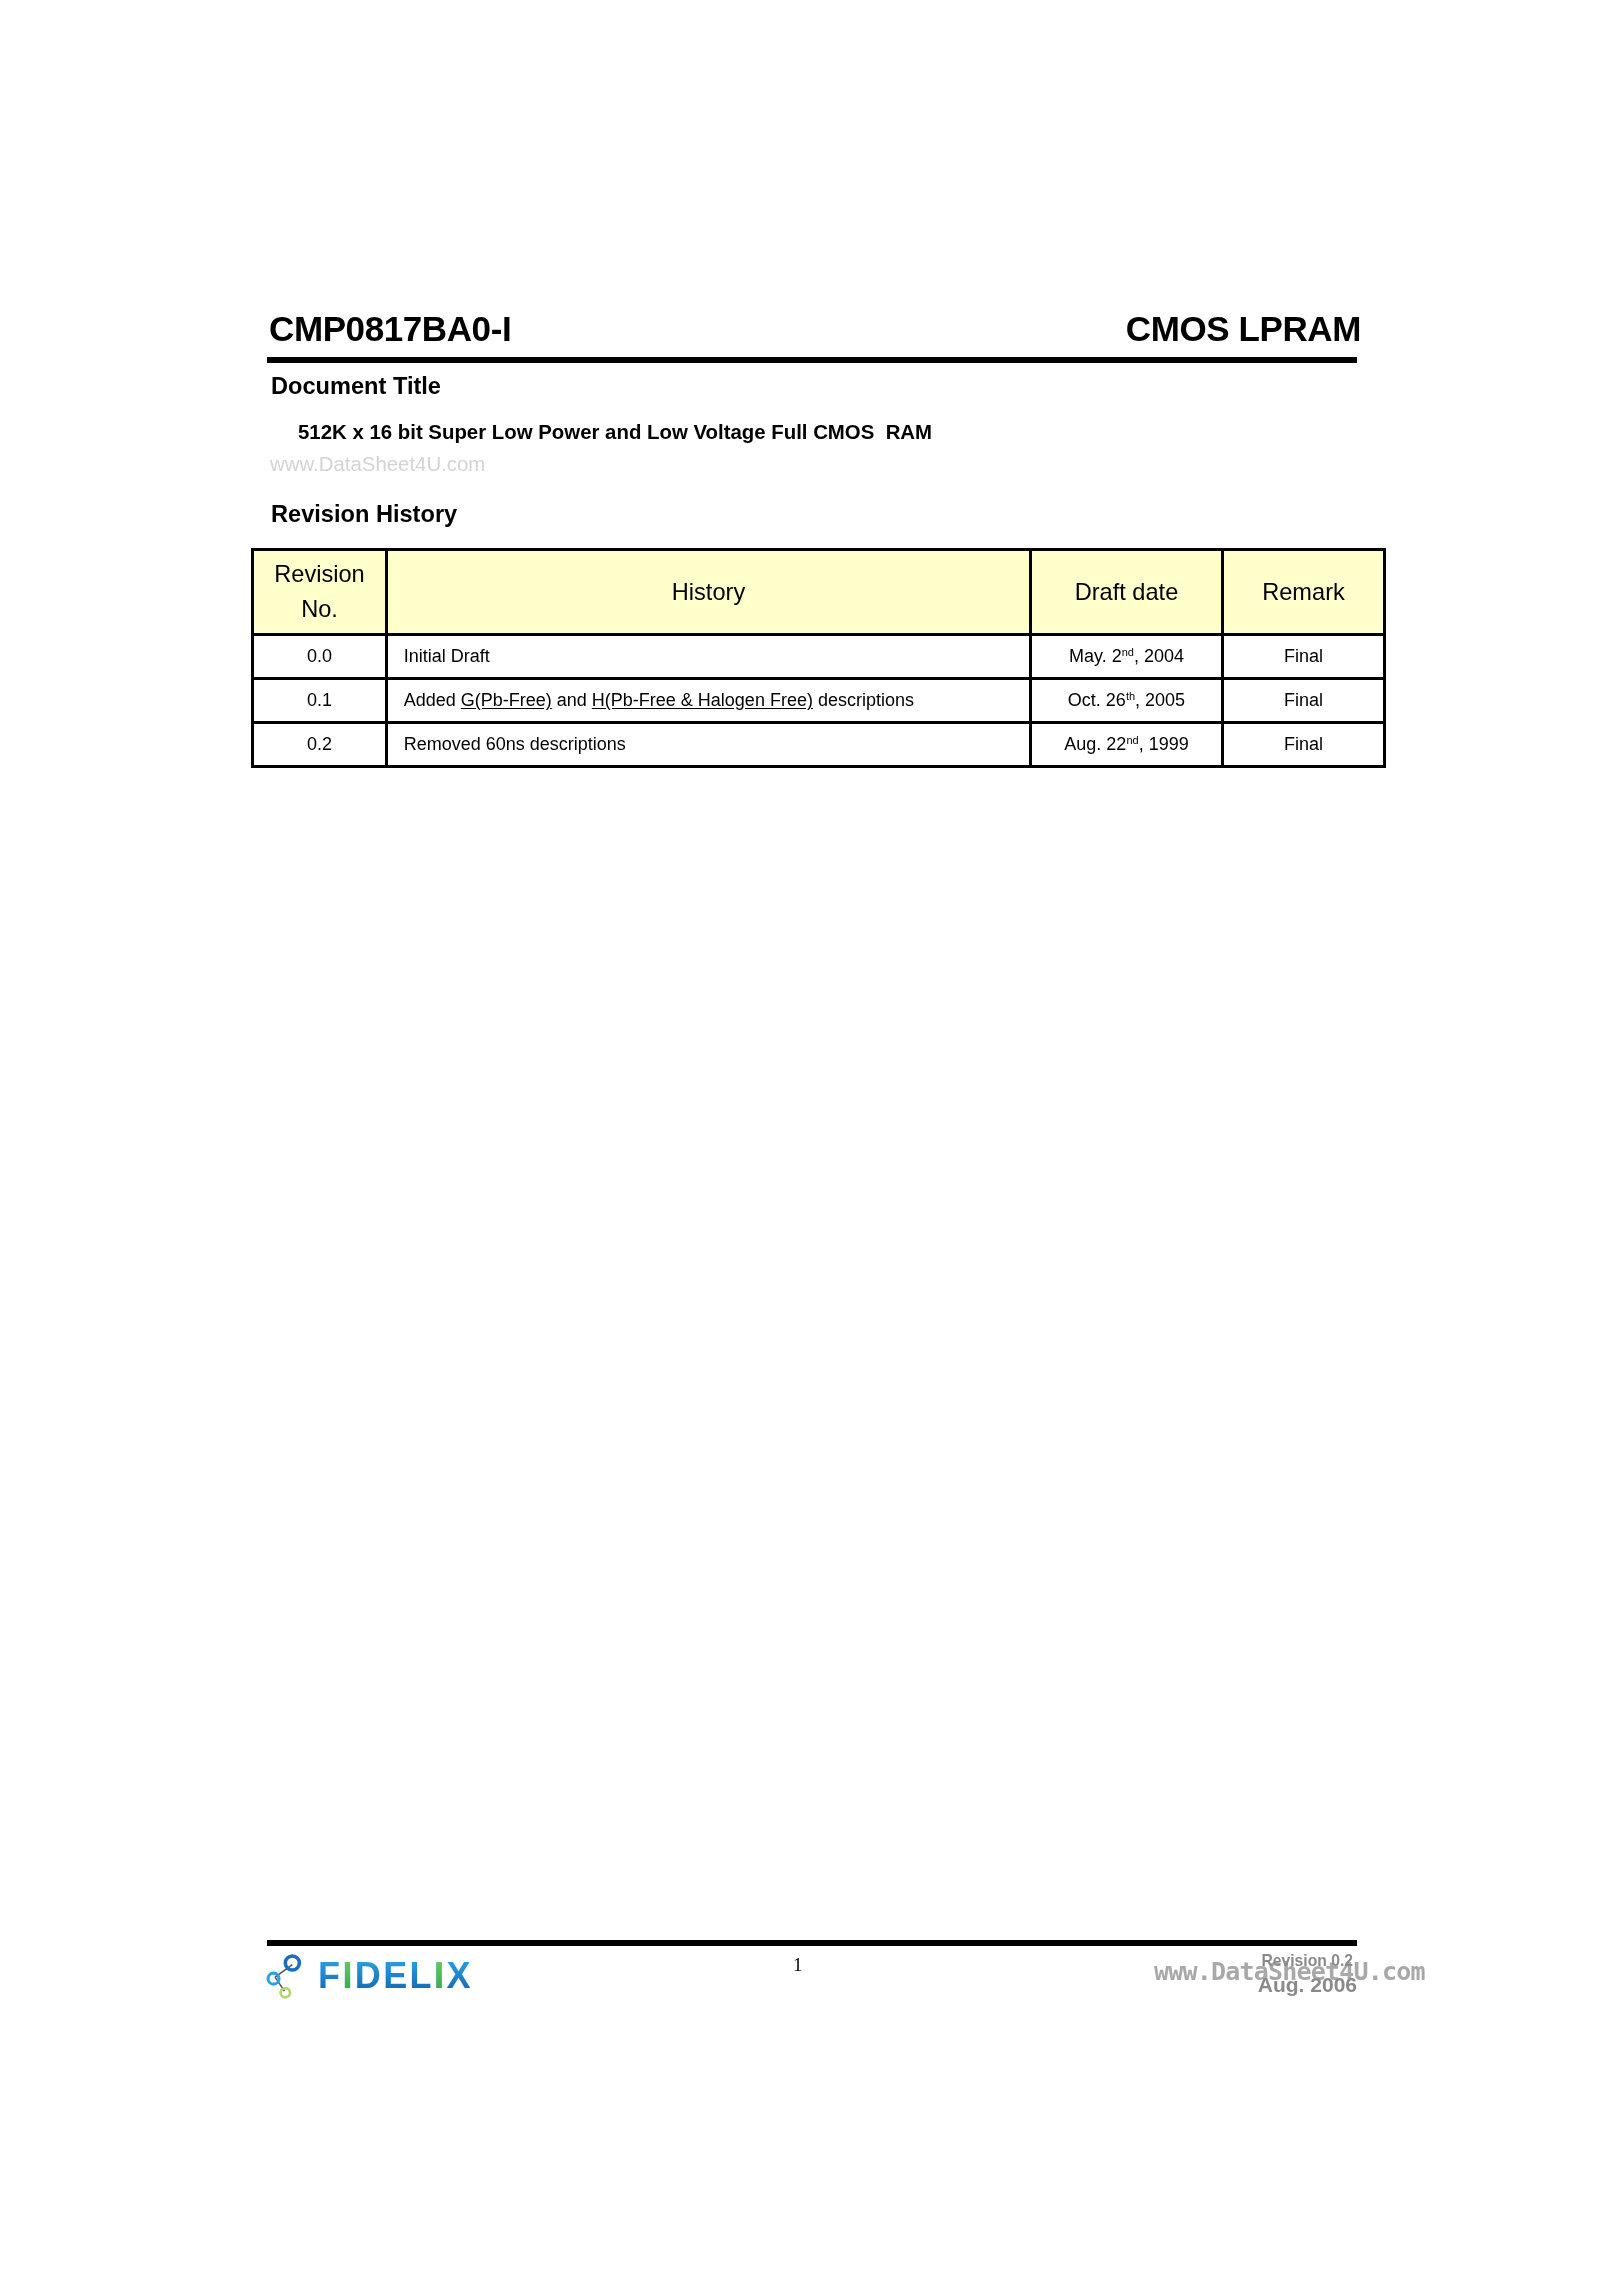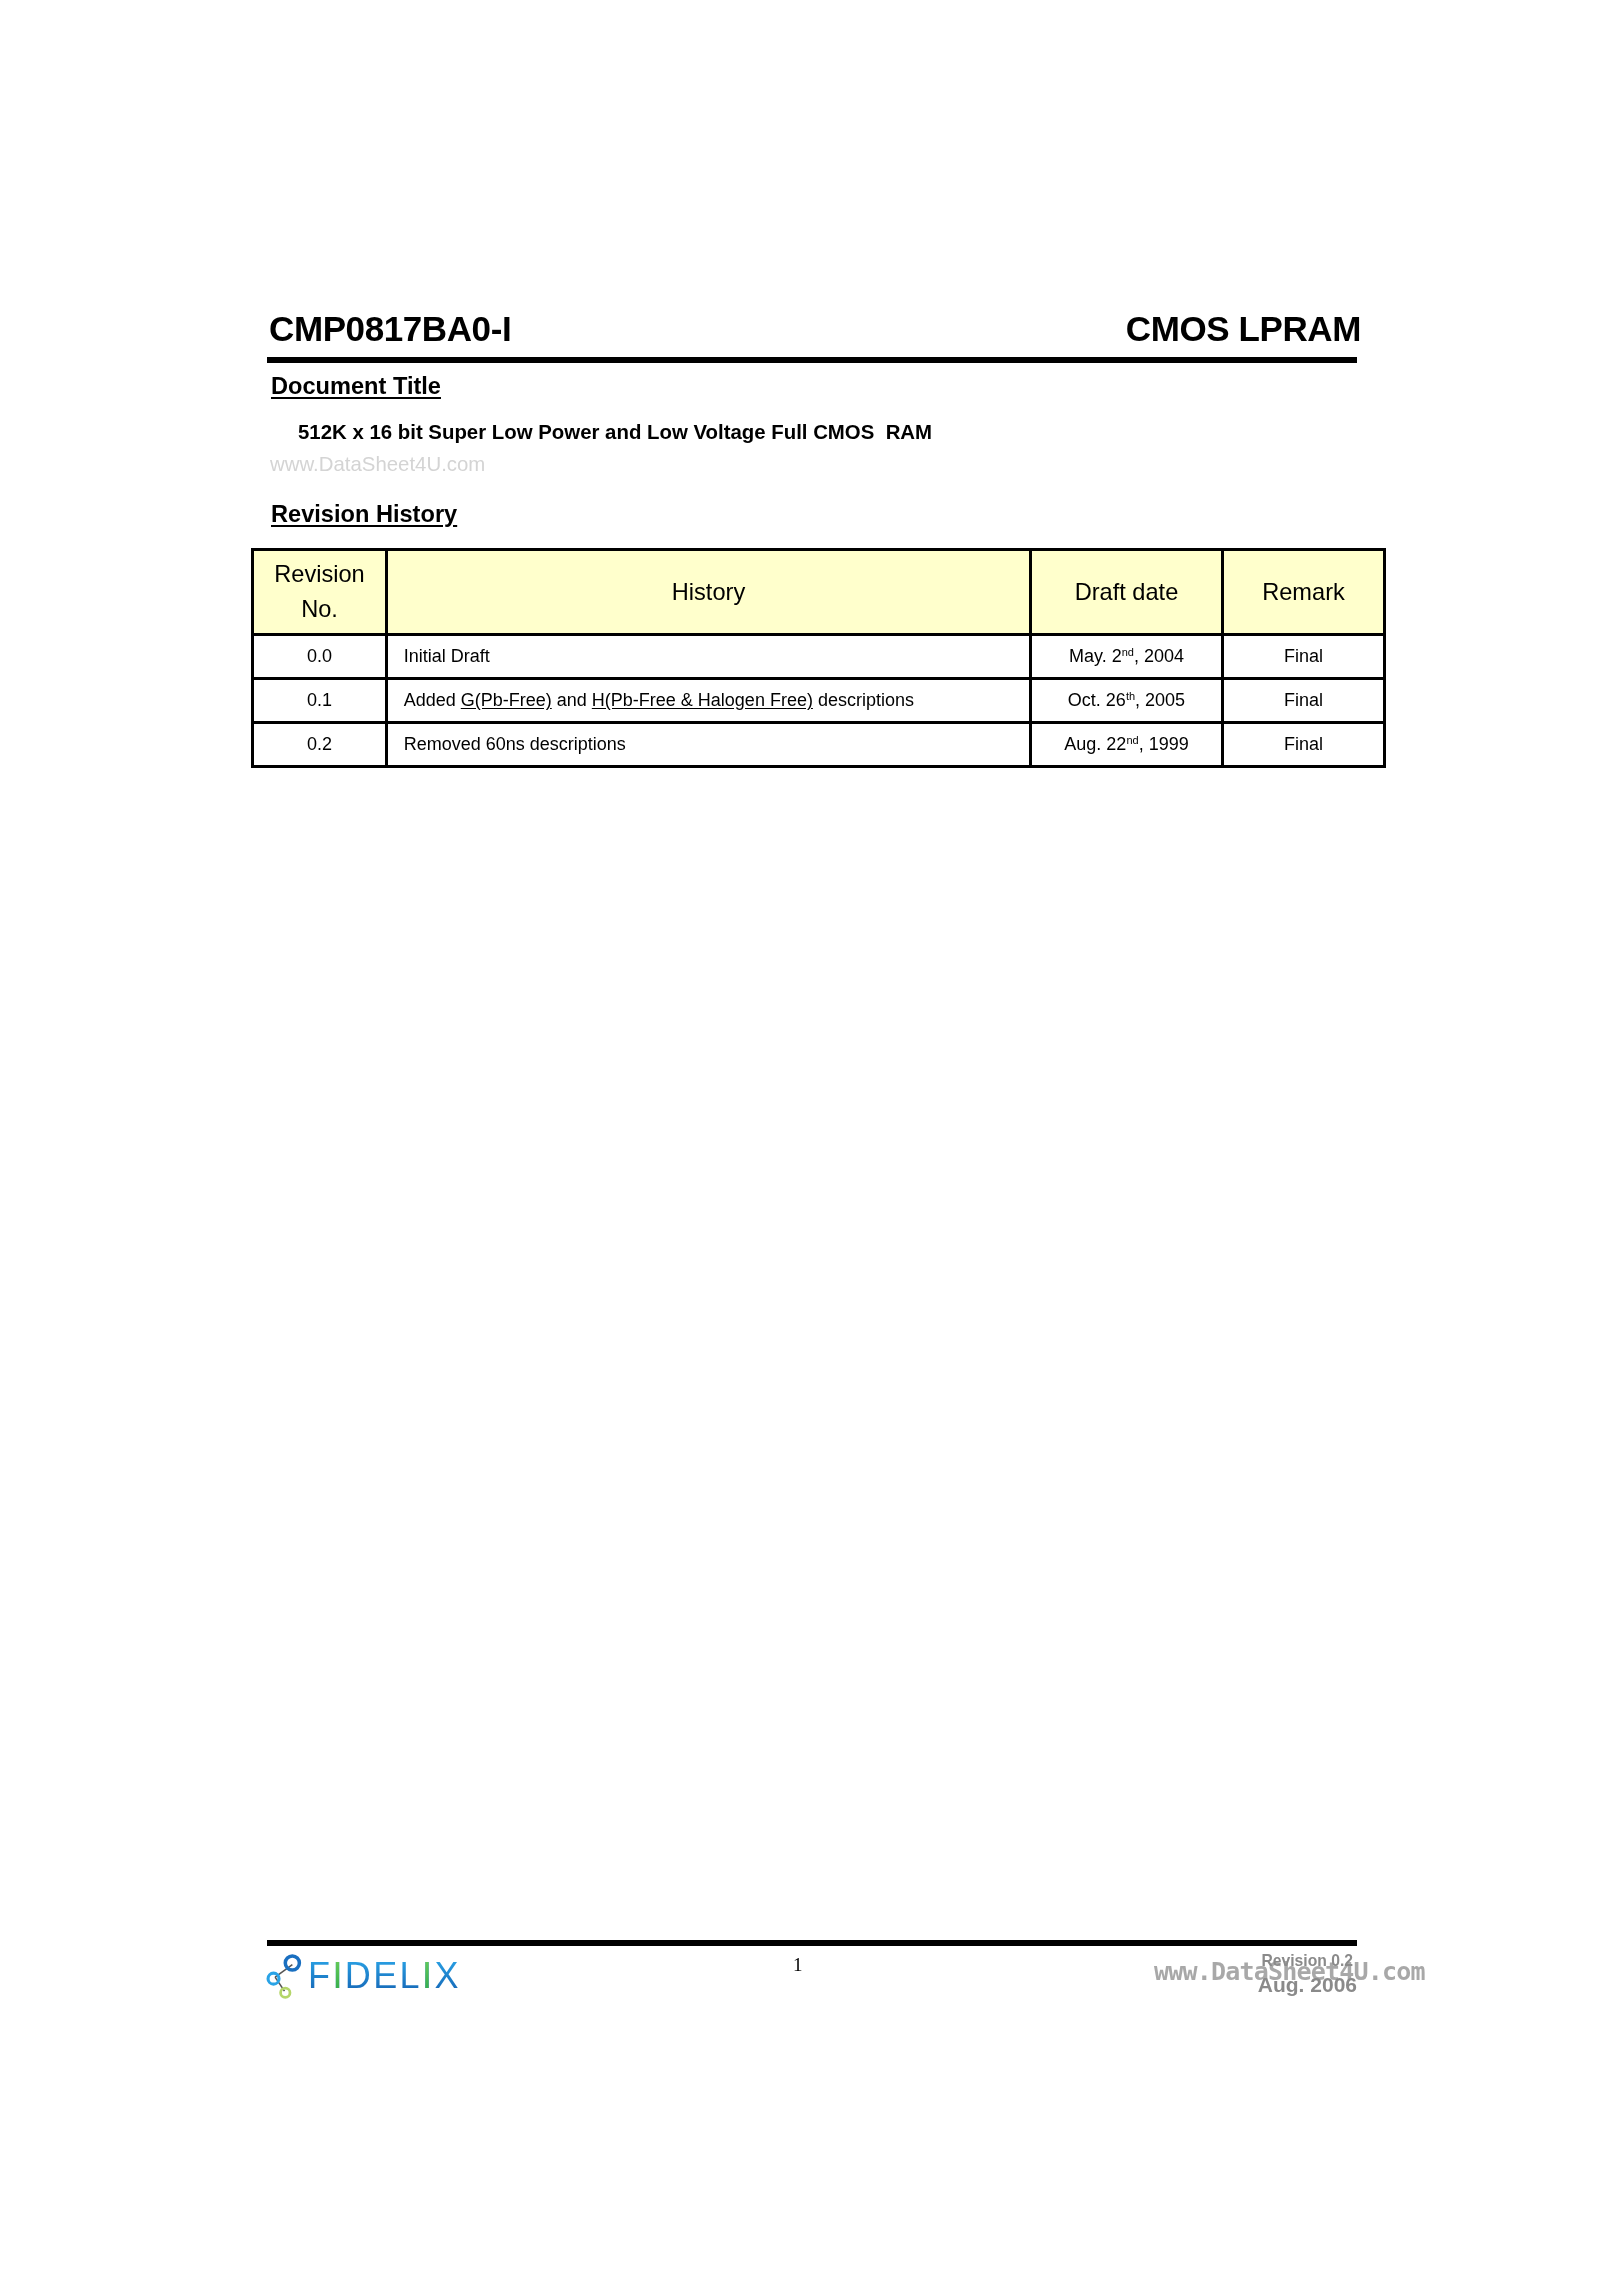--- a/index.html
+++ b/index.html
@@ -2,42 +2,42 @@
 <html style="font-size:12.6px"><head>
 <meta charset="utf-8">
 <style>
   html, body { margin: 0; padding: 0; background: #ffffff; }
   body { width: 1622px; height: 2295px; position: relative; overflow: hidden;
          font-family: "Liberation Sans", "DejaVu Sans", sans-serif; color: #000; }
   .abs { position: absolute; }
   .part-no { left: 269px; top: 311px; font-size: 35px; font-weight: bold; letter-spacing: -0.4px; line-height: 1; }
   .product-type { right: 261px; top: 311px; font-size: 35px; font-weight: bold; line-height: 1; letter-spacing: -0.4px; }
   .header-rule { left: 267px; top: 357px; width: 1090px; height: 6.3px; background: #000; }
-  .section-heading { font-size: 23.6px; font-weight: bold; text-decoration: underline; text-underline-offset: 3.1px; line-height: 1; }
+  .section-heading { font-size: 23.6px; font-weight: bold; text-underline-offset: 3.1px; line-height: 1; }
   .doc-title-heading { left: 271px; top: 375px; }
   .doc-title-text { left: 298px; top: 422px; font-size: 20.4px; font-weight: bold; line-height: 1; white-space: pre; }
   .watermark-top { left: 270px; top: 454px; font-size: 20.4px; color: #d4d4d4; line-height: 1; }
   .rev-heading { left: 271px; top: 503px; }
 
   table.rev { position: absolute; left: 251px; top: 548px; width: 1132px;
               border-collapse: collapse; table-layout: fixed; padding-left: 44px; }
   table.rev td, table.rev th { border: 3.1px solid #000; padding: 0; text-align: center;
               font-weight: normal; }
   table.rev th { background: #ffffcc; font-size: 23.6px; height: 82px; line-height: 35px; }
   table.rev td { font-size: 18px; height: 41px; }
   table.rev td.hist { text-align: left; padding-left: 15.7px; margin-top: 16px; }
   .col1 { width: 134px; } .col2 { width: 644px; } .col3 { width: 192px; } .col4 { width: 162px; }
   sup { font-size: 11px; vertical-align: 6.3px; line-height: 0; }
   .u { text-decoration: underline; text-underline-offset: 2.4px; }
 
   .footer-rule { left: 267px; top: 1940px; width: 1090px; height: 6.3px; background: #000; }
   .logo { left: 264px; top: 1952px; height: 47px; width: 236px; display: flex; align-items: center; }
-  .logo-text { font-size: 36px; font-weight: normal; letter-spacing: 2.4px; line-height: 1;
+  .logo-text { font-size: 36px; font-weight: bold; letter-spacing: 2.4px; line-height: 1;
                background: linear-gradient(180deg, #2aa3e6 0%, #1464b4 100%);
-               -webkit-background-clip: text; background-clip: text; color: transparent; margin-left: 3px; }
+               -webkit-background-clip: text; background-clip: text; color: transparent; margin-left: 13px; }
   .logo-text .g { background: linear-gradient(180deg, #6fcf5a 0%, #2aa84a 100%);
                -webkit-background-clip: text; background-clip: text; color: transparent; }
   .page-no { left: 793px; top: 1955px; font-size: 19px; font-family: "Liberation Serif", serif; line-height: 1; }
   .rev-footer { right: 269px; top: 1953px; font-size: 15.7px; font-weight: bold; color: #8a8a8a; line-height: 1; }
   .date-footer { right: 265px; top: 1974px; font-size: 21px; font-weight: bold; color: #8a8a8a; line-height: 1; }
   .watermark-bottom { left: 1154px; top: 1959px; font-size: 25px; font-weight: bold; color: #9a9a9a;
                       font-family: "DejaVu Sans Mono", monospace; letter-spacing: -0.8px; line-height: 1; opacity: 0.85; }
 </style>
 </head>
 <body>

